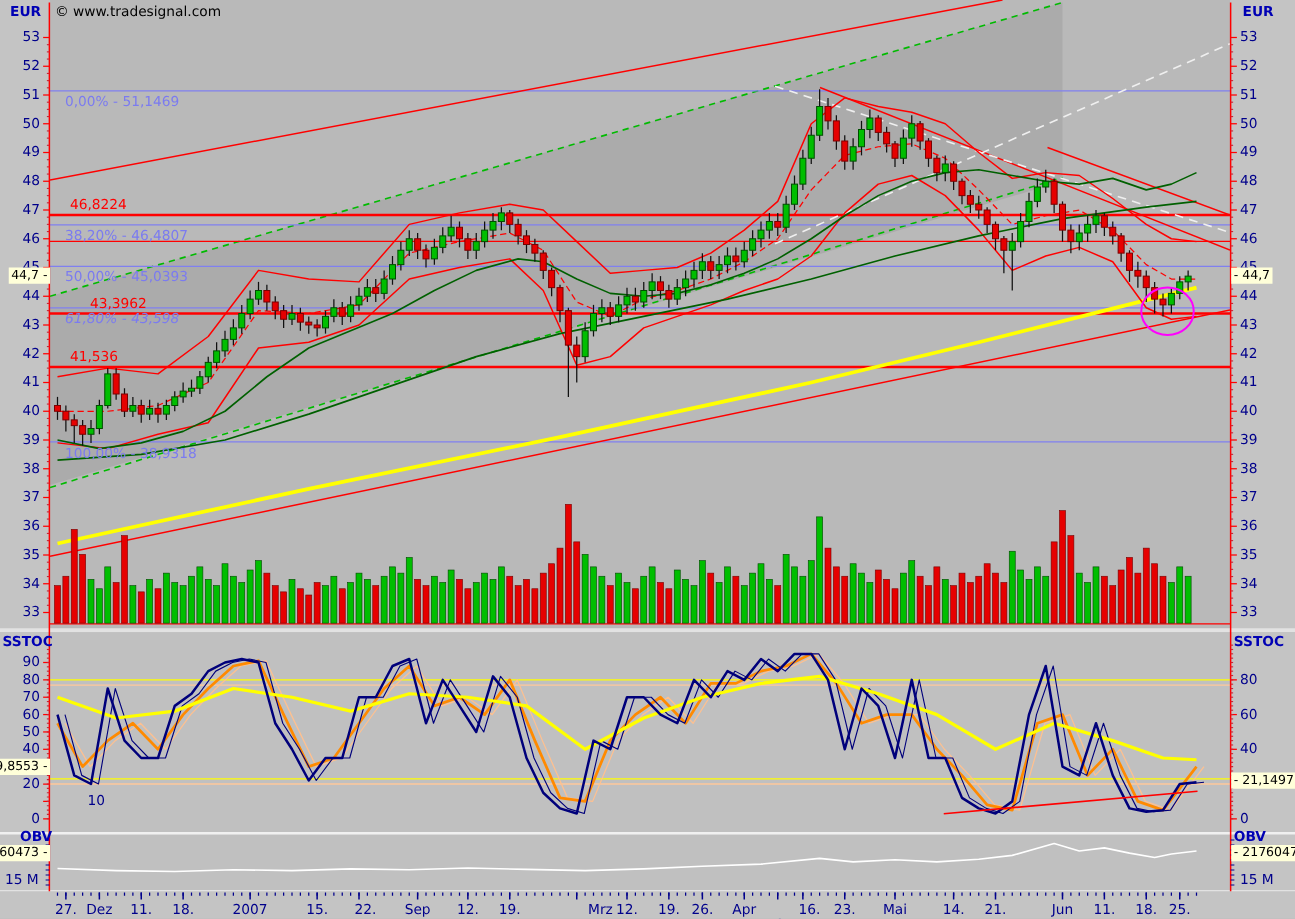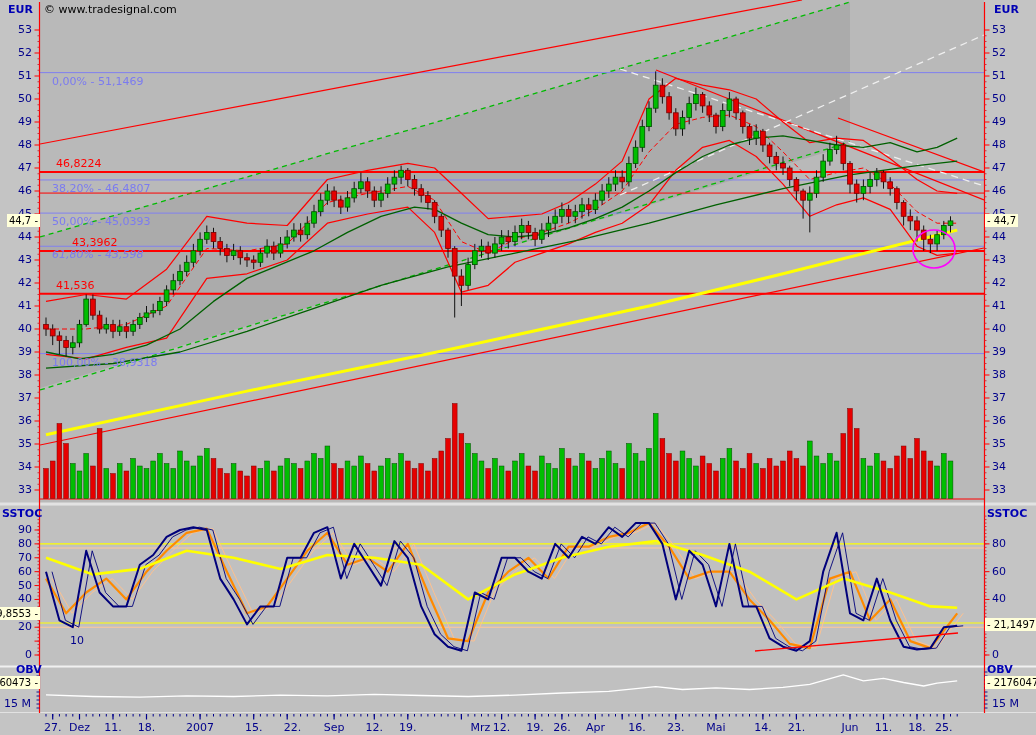--- a/index.html
+++ b/index.html
@@ -1021,21 +1021,21 @@
     <div class="lab " style="left: 273.2px; top: 721px; width: 28px; text-align: right;">22.</div>
     <div class="lab " style="left: 320.1px; top: 721px; width: 28px; text-align: center;">Sep</div>
     <div class="lab " style="left: 360.3px; top: 721px; width: 28px; text-align: center;">12.</div>
     <div class="lab " style="left: 393.8px; top: 721px; width: 28px; text-align: center;">19.</div>
     <div class="lab " style="left: 447.4px; top: 721px; width: 28px; text-align: center; margin-left: 19px;">Mrz</div>
     <div class="lab " style="left: 487.6px; top: 721px; width: 28px; text-align: center;">12.</div>
     <div class="lab " style="left: 521.1px; top: 721px; width: 28px; text-align: center;">19.</div>
     <div class="lab " style="left: 547.9px; top: 721px; width: 28px; text-align: center;">26.</div>
     <div class="lab " style="left: 581.4px; top: 721px; width: 28px; text-align: center;">Apr</div>
     <div class="lab " style="left: 608.2px; top: 721px; width: 28px; text-align: center; margin-top: 12px;">10.</div>
-    <div class="lab " style="left: 628.3px; top: 721px; width: 28px; text-align: left;">16.</div>
+    <div class="lab " style="left: 628.3px; top: 721px; width: 28px; text-align: right;">16.</div>
     <div class="lab " style="left: 661.8px; top: 721px; width: 28px; text-align: center;">23.</div>
     <div class="lab " style="left: 702px; top: 721px; width: 28px; text-align: center;">Mai</div>
     <div class="lab " style="left: 748.9px; top: 721px; width: 28px; text-align: center;">14.</div>
     <div class="lab " style="left: 782.4px; top: 721px; width: 28px; text-align: center;">21.</div>
     <div class="lab " style="left: 836px; top: 721px; width: 28px; text-align: center;">Jun</div>
     <div class="lab " style="left: 869.5px; top: 721px; width: 28px; text-align: center;">11.</div>
     <div class="lab " style="left: 903px; top: 721px; width: 28px; text-align: center;">18.</div>
     <div class="lab " style="left: 929.8px; top: 721px; width: 28px; text-align: center;">25.</div>
   </div>
 

